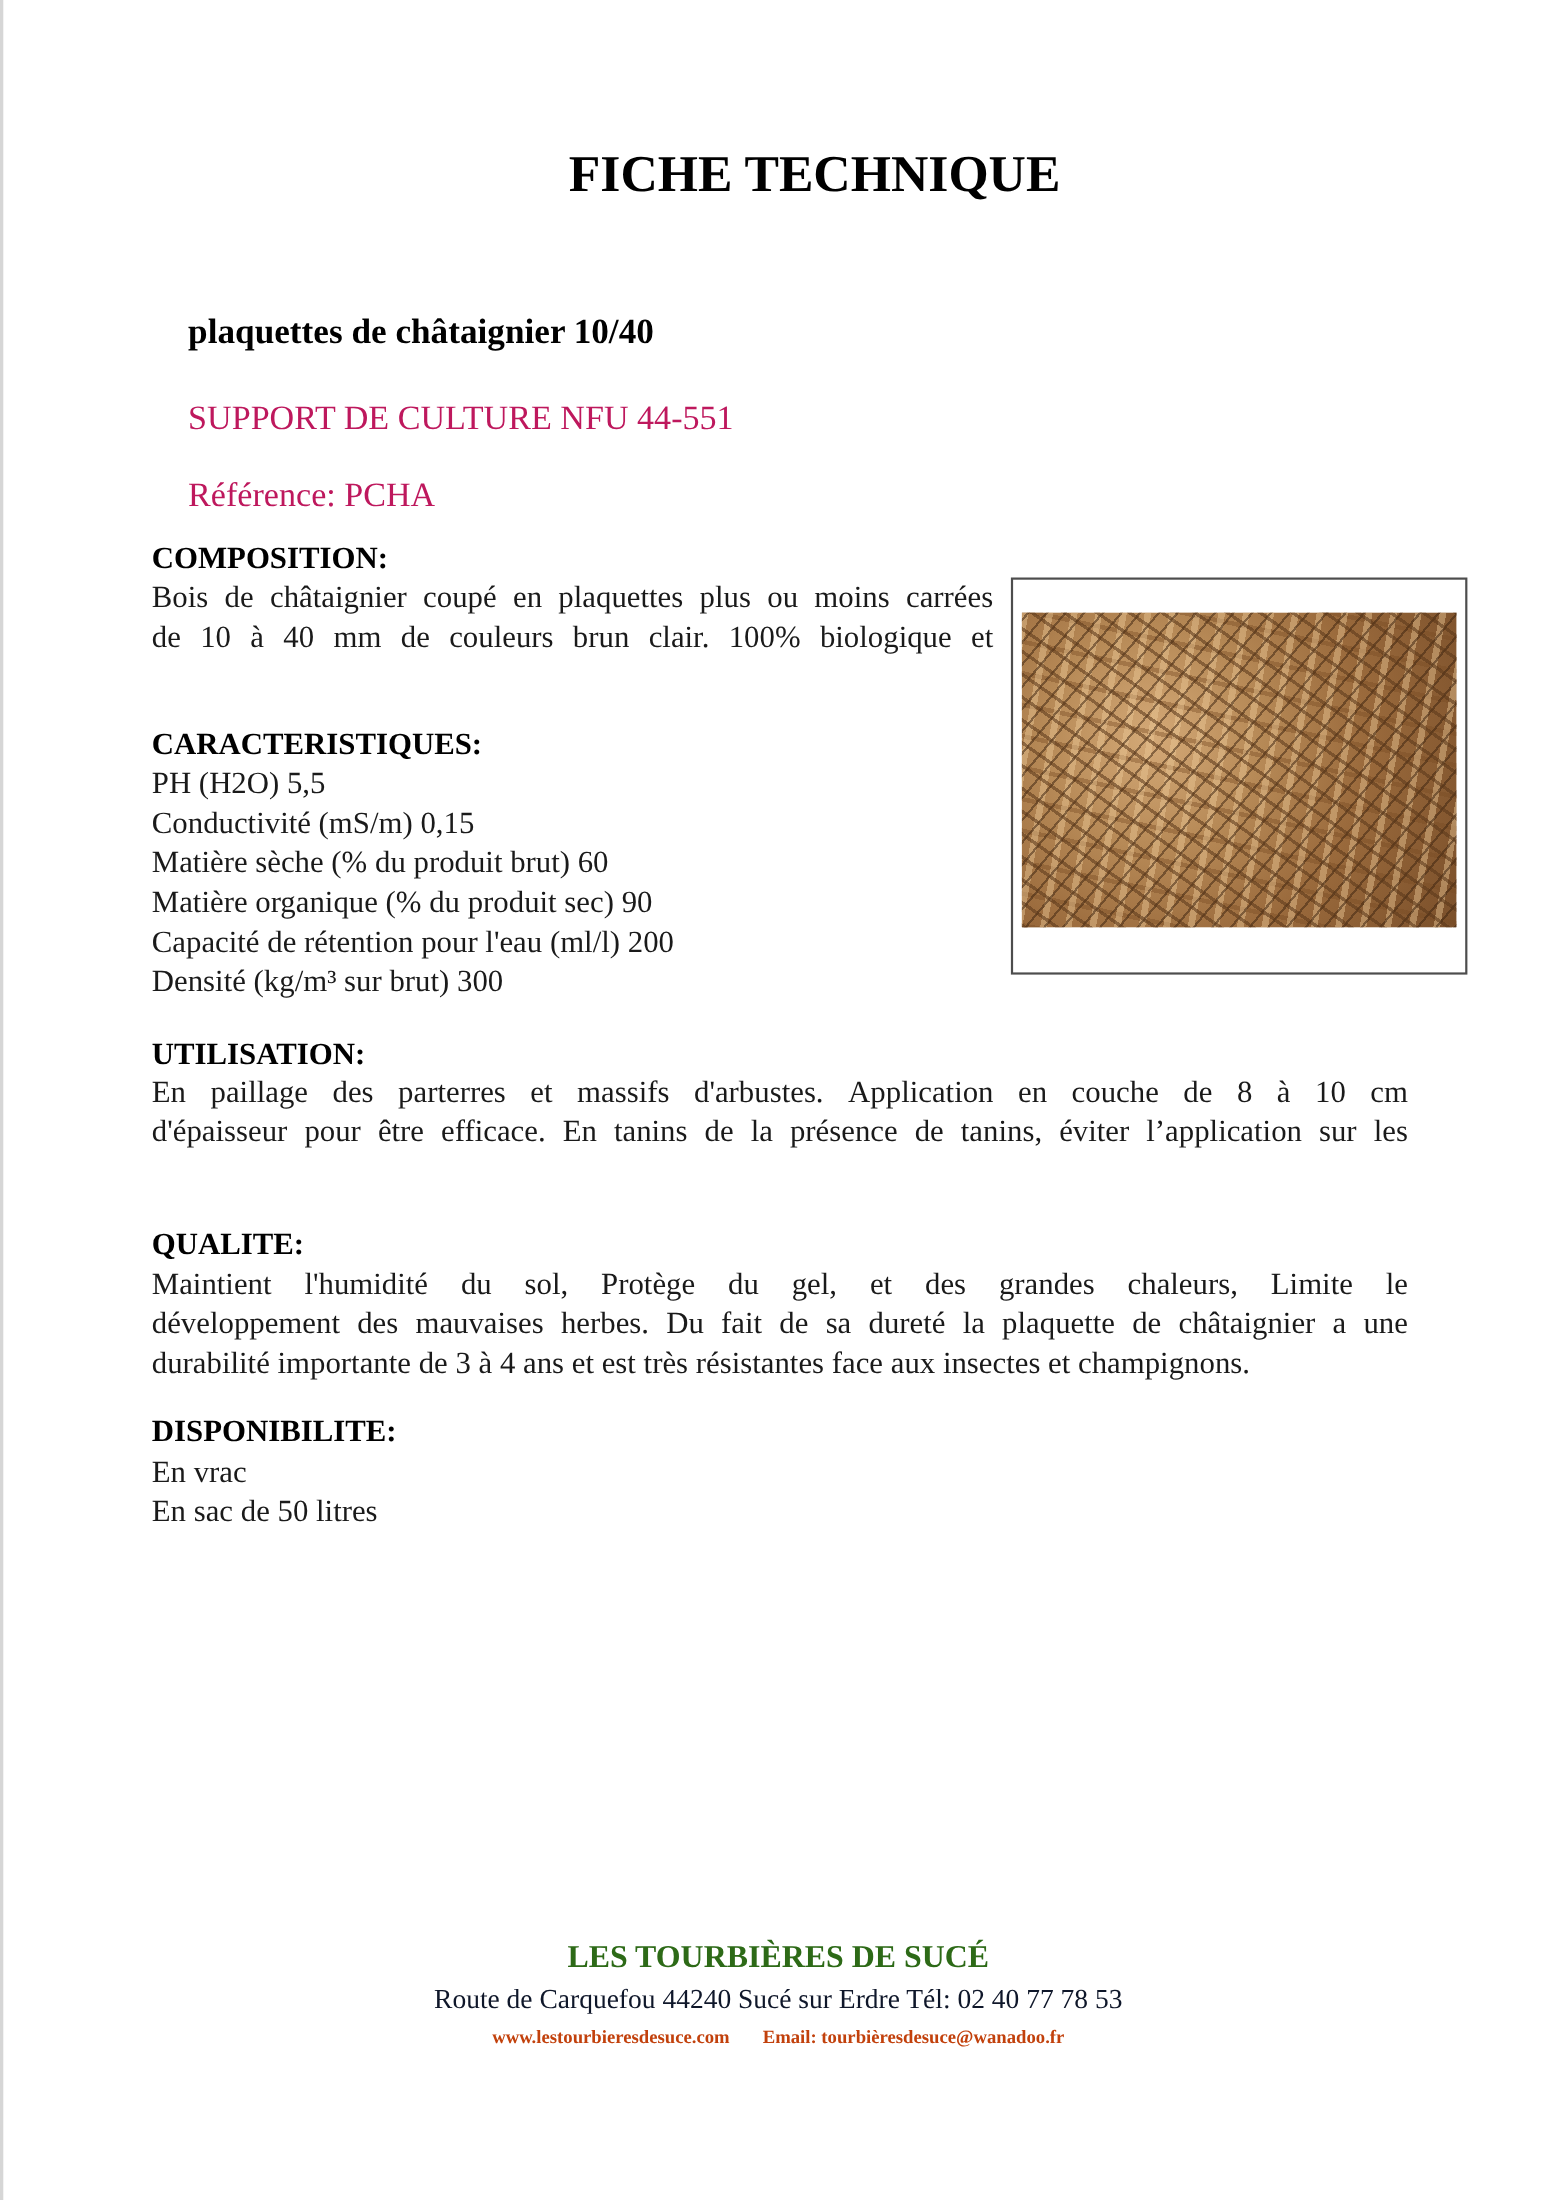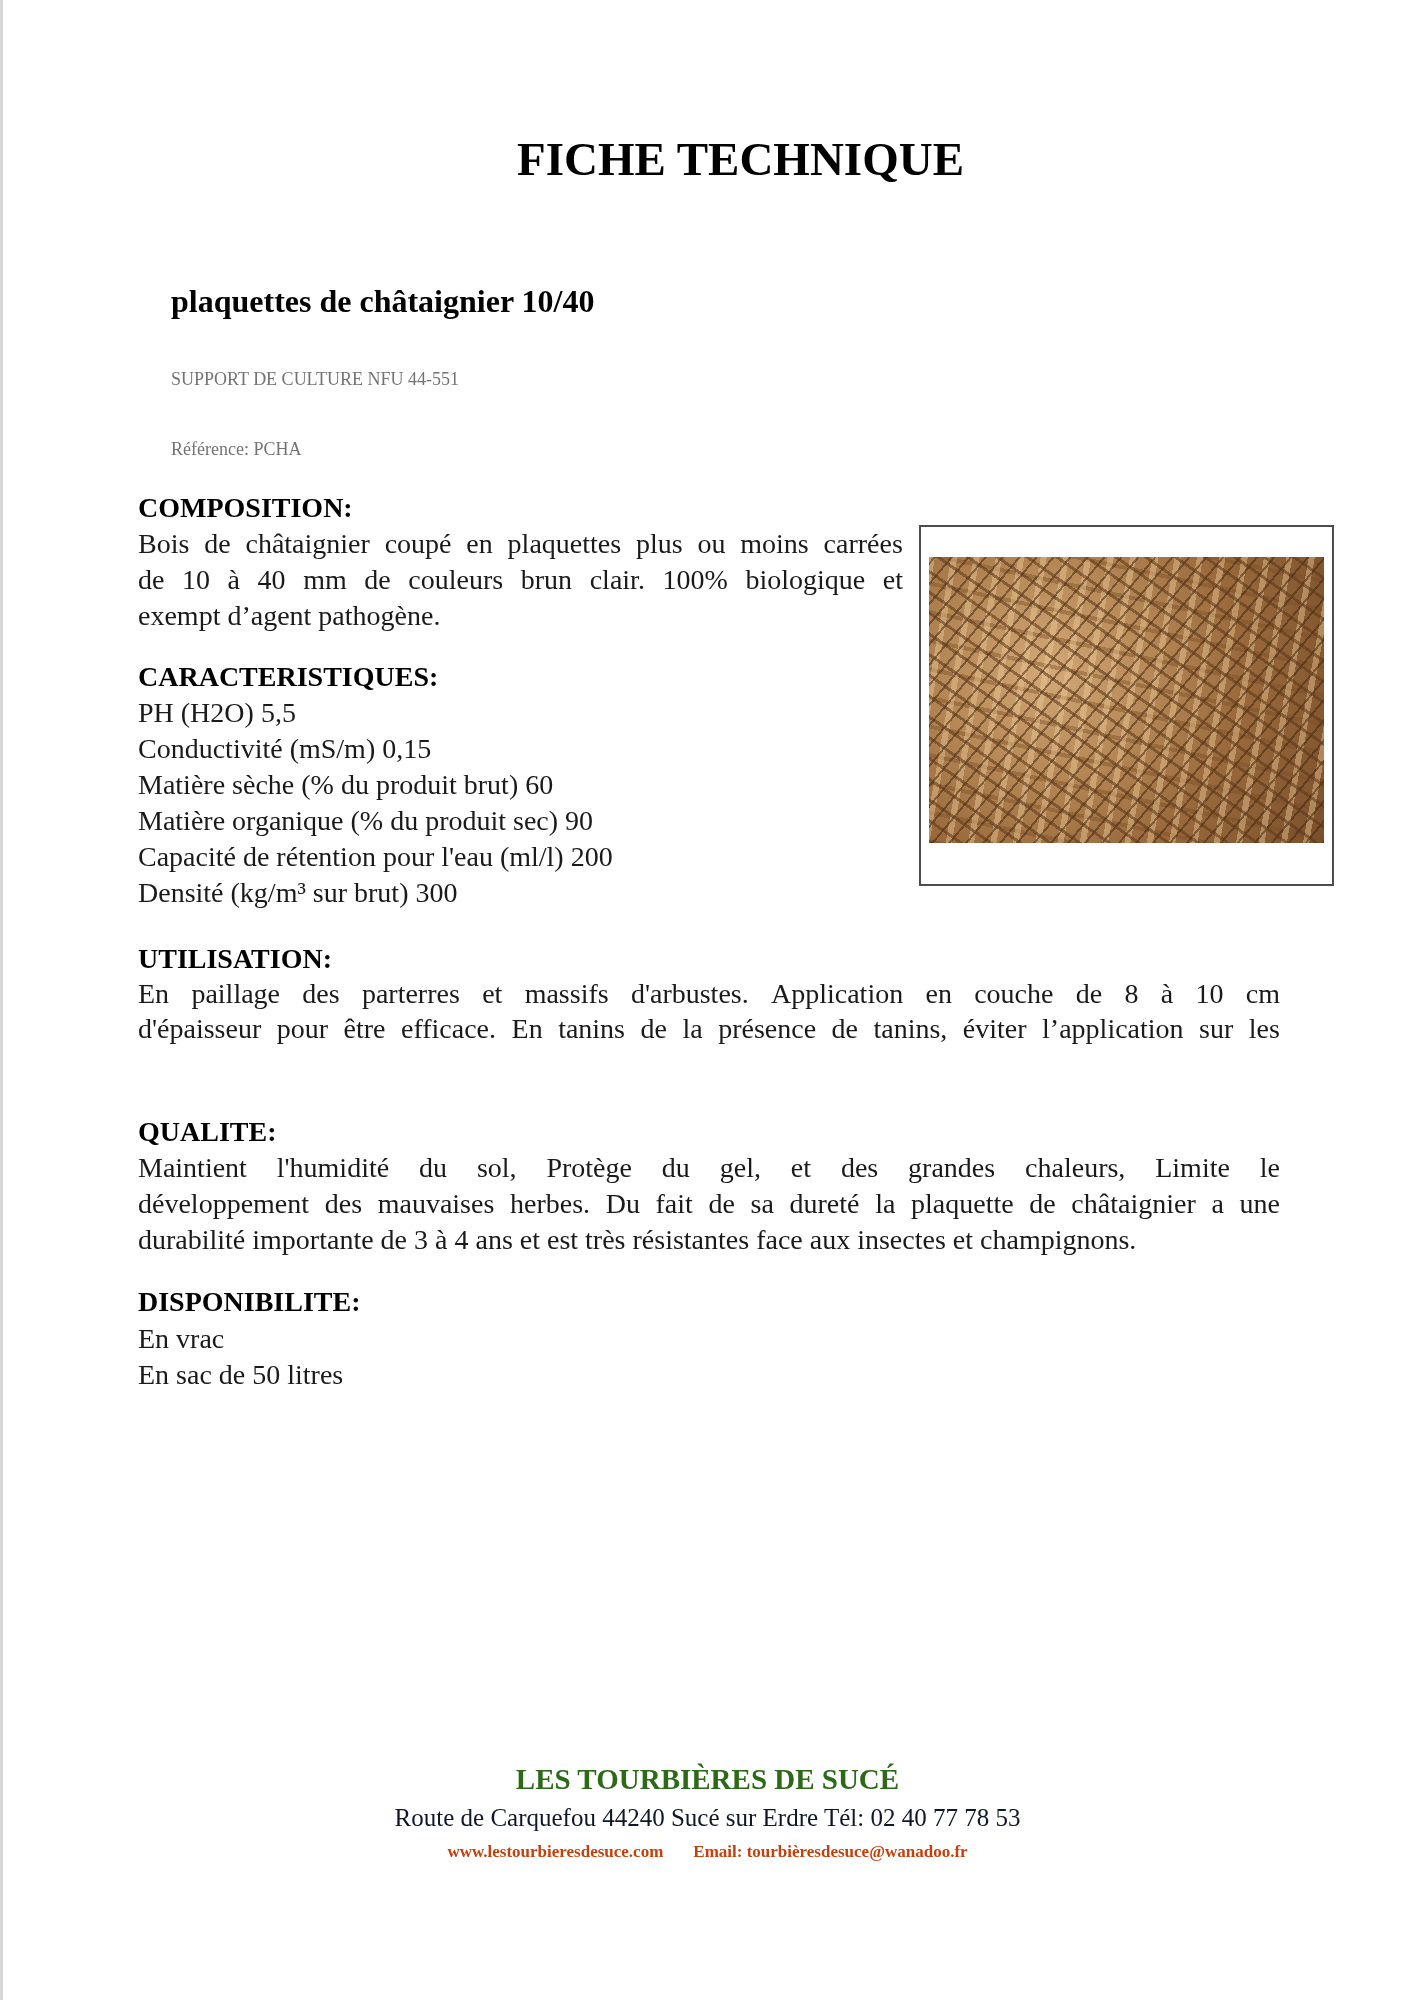--- a/index.html
+++ b/index.html
@@ -2,21 +2,21 @@
 <html><head>
 <meta charset="utf-8">
 <style>
   html, body { margin:0; padding:0; }
   body { width:1415px; height:2000px; background:#ffffff; position:relative; overflow:hidden;
          font-family:"Liberation Serif", "DejaVu Serif", serif; color:#111; }
   .left-border { position:absolute; left:0; top:0; width:3px; height:2000px; background:#d6d6d6; }
   .abs { position:absolute; white-space:nowrap;padding-left:33px; }
   .title { left:0; width:1415px; top:136px; text-align:center; font-size:47px; line-height:47px; font-weight:bold; color:#000; }
   .subtitle { left:138px; top:285px; font-size:32px; line-height:32px; font-weight:bold; color:#000; }
-  .plain { left:138px; font-size:18px; line-height:27px; color:#737373; }
+  .plain { left:138px; font-size:31px; line-height:27px; color:#be185d; }
   .section { position:absolute; left:138px; font-size:28px; color:#1a1a1a; }
   .section .head { font-weight:bold; color:#000; white-space:nowrap; }
   .section .line { white-space:nowrap; }
   .sec-comp { top:490px; width:765px; line-height:36px; }
   .sec-car { top:659px; width:800px; line-height:36px; }
   .sec-util { top:941px; width:1142px; line-height:35px; }
   .sec-qual { top:1114px; width:1142px; line-height:36px; }
   .sec-disp { top:1284px; width:700px; line-height:36.5px; }
   .jline { display:flex; justify-content:space-between; white-space:nowrap; }
   .photo-frame { position:absolute; left:919px; top:525px; width:411px; height:357px; border:2px solid #4d4d4d; background:#fff; }
@@ -65,21 +65,20 @@
       <span>40</span>
       <span>mm</span>
       <span>de</span>
       <span>couleurs</span>
       <span>brun</span>
       <span>clair.</span>
       <span>100%</span>
       <span>biologique</span>
       <span>et</span>
     </div>
-  <div class="line">exempt d’agent pathogène.</div>
 </div>
 
 <div class="photo-frame">
   <div class="photo" title="plaquettes de châtaignier"></div>
 </div>
 
 <div class="section sec-car">
   <div class="head">CARACTERISTIQUES:</div>
   <div class="line">PH (H2O) 5,5</div>
   <div class="line">Conductivité (mS/m) 0,15</div>

